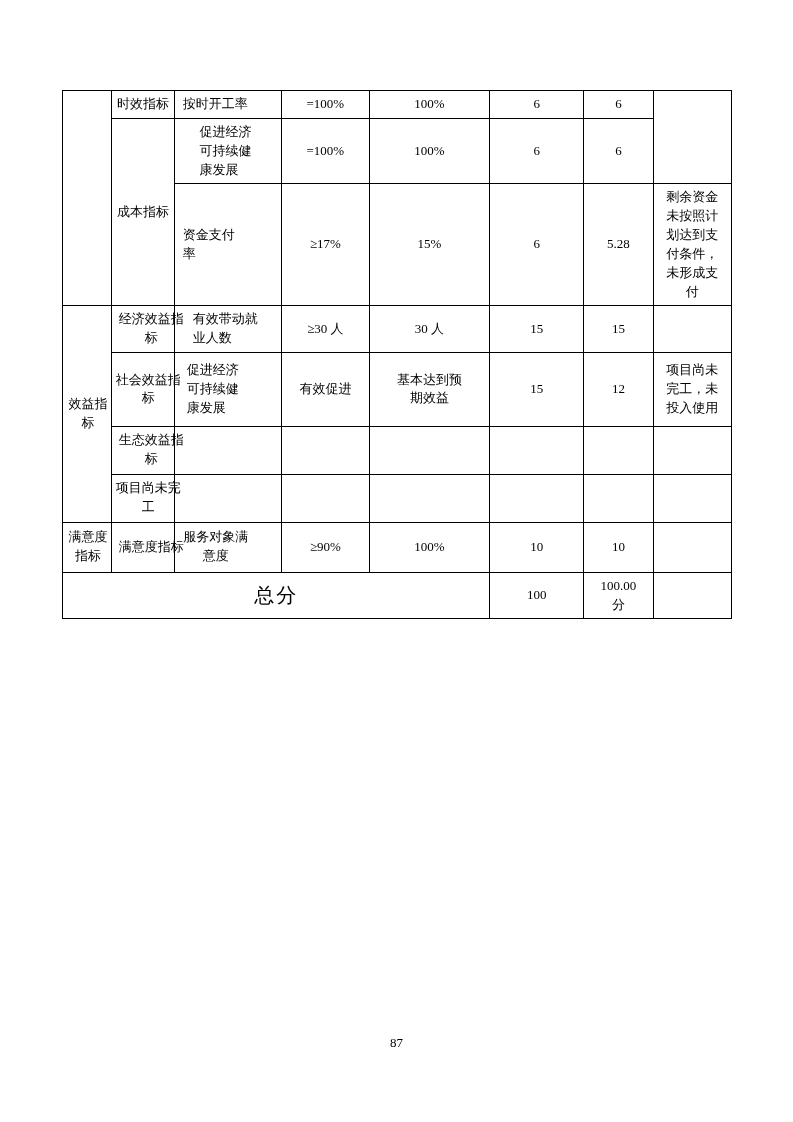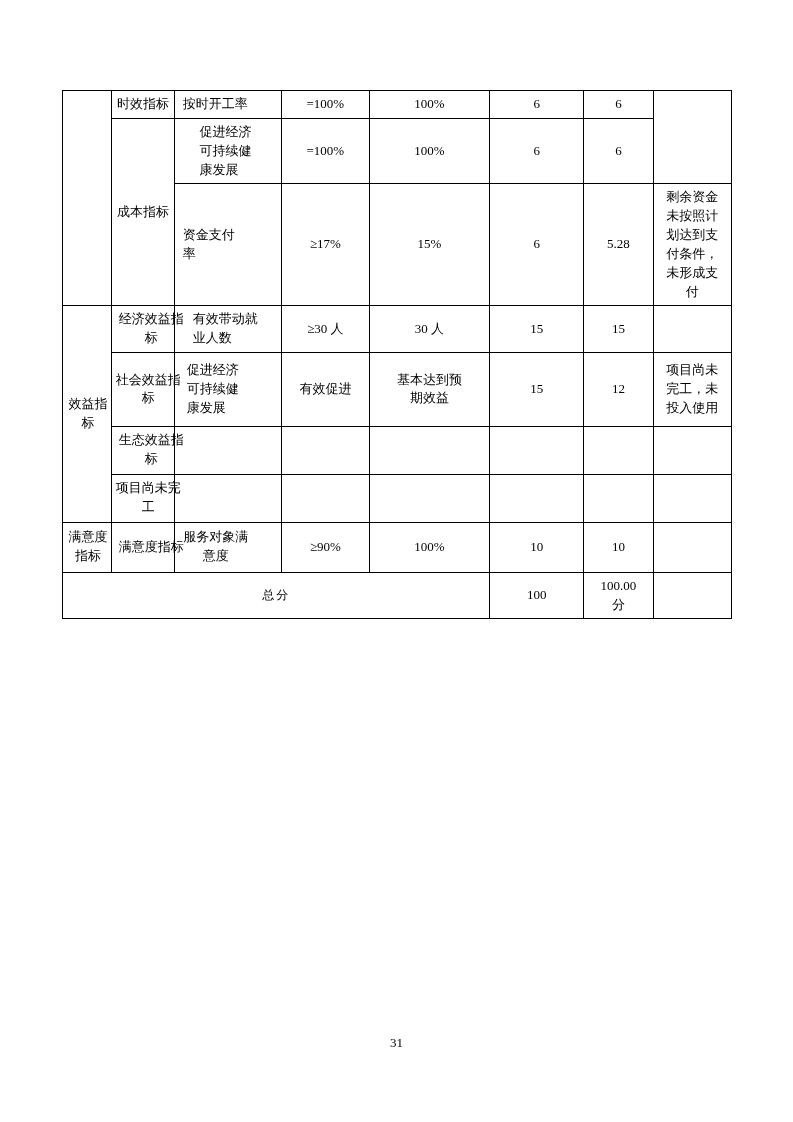--- a/index.html
+++ b/index.html
@@ -56,21 +56,21 @@
   .w-fund { width: 56px; }
   .w-econ { width: 72px; }
   .w-soc  { width: 66px; }
   .w-rem  { width: 52px; }
   .w-rem2 { width: 56px; }
   .w-serv { width: 66px; }
   .w-benefit { width: 44px; }
   .w-satis { width: 44px; }
   .w-score { width: 50px; }
   .total-row td.label {
-    font-size: 12px;
+    font-size: 20px;
     letter-spacing: 2px;
     border-radius: 8px;
   }
   .page-number {
     position: absolute;
     left: 0;
     top: 1035px;
     width: 793px;
     text-align: center;
     font-size: 13px;
@@ -212,15 +212,15 @@
           <td>100</td>
           <td>
             <span class="narrow-text w-score">100.00 分</span>
           </td>
           <td></td>
         </tr>
       </tbody>
     </table>
   </div>
 
-  <div class="page-number">31</div>
+  <div class="page-number">87</div>
 
 </div>
 
 </body></html>

